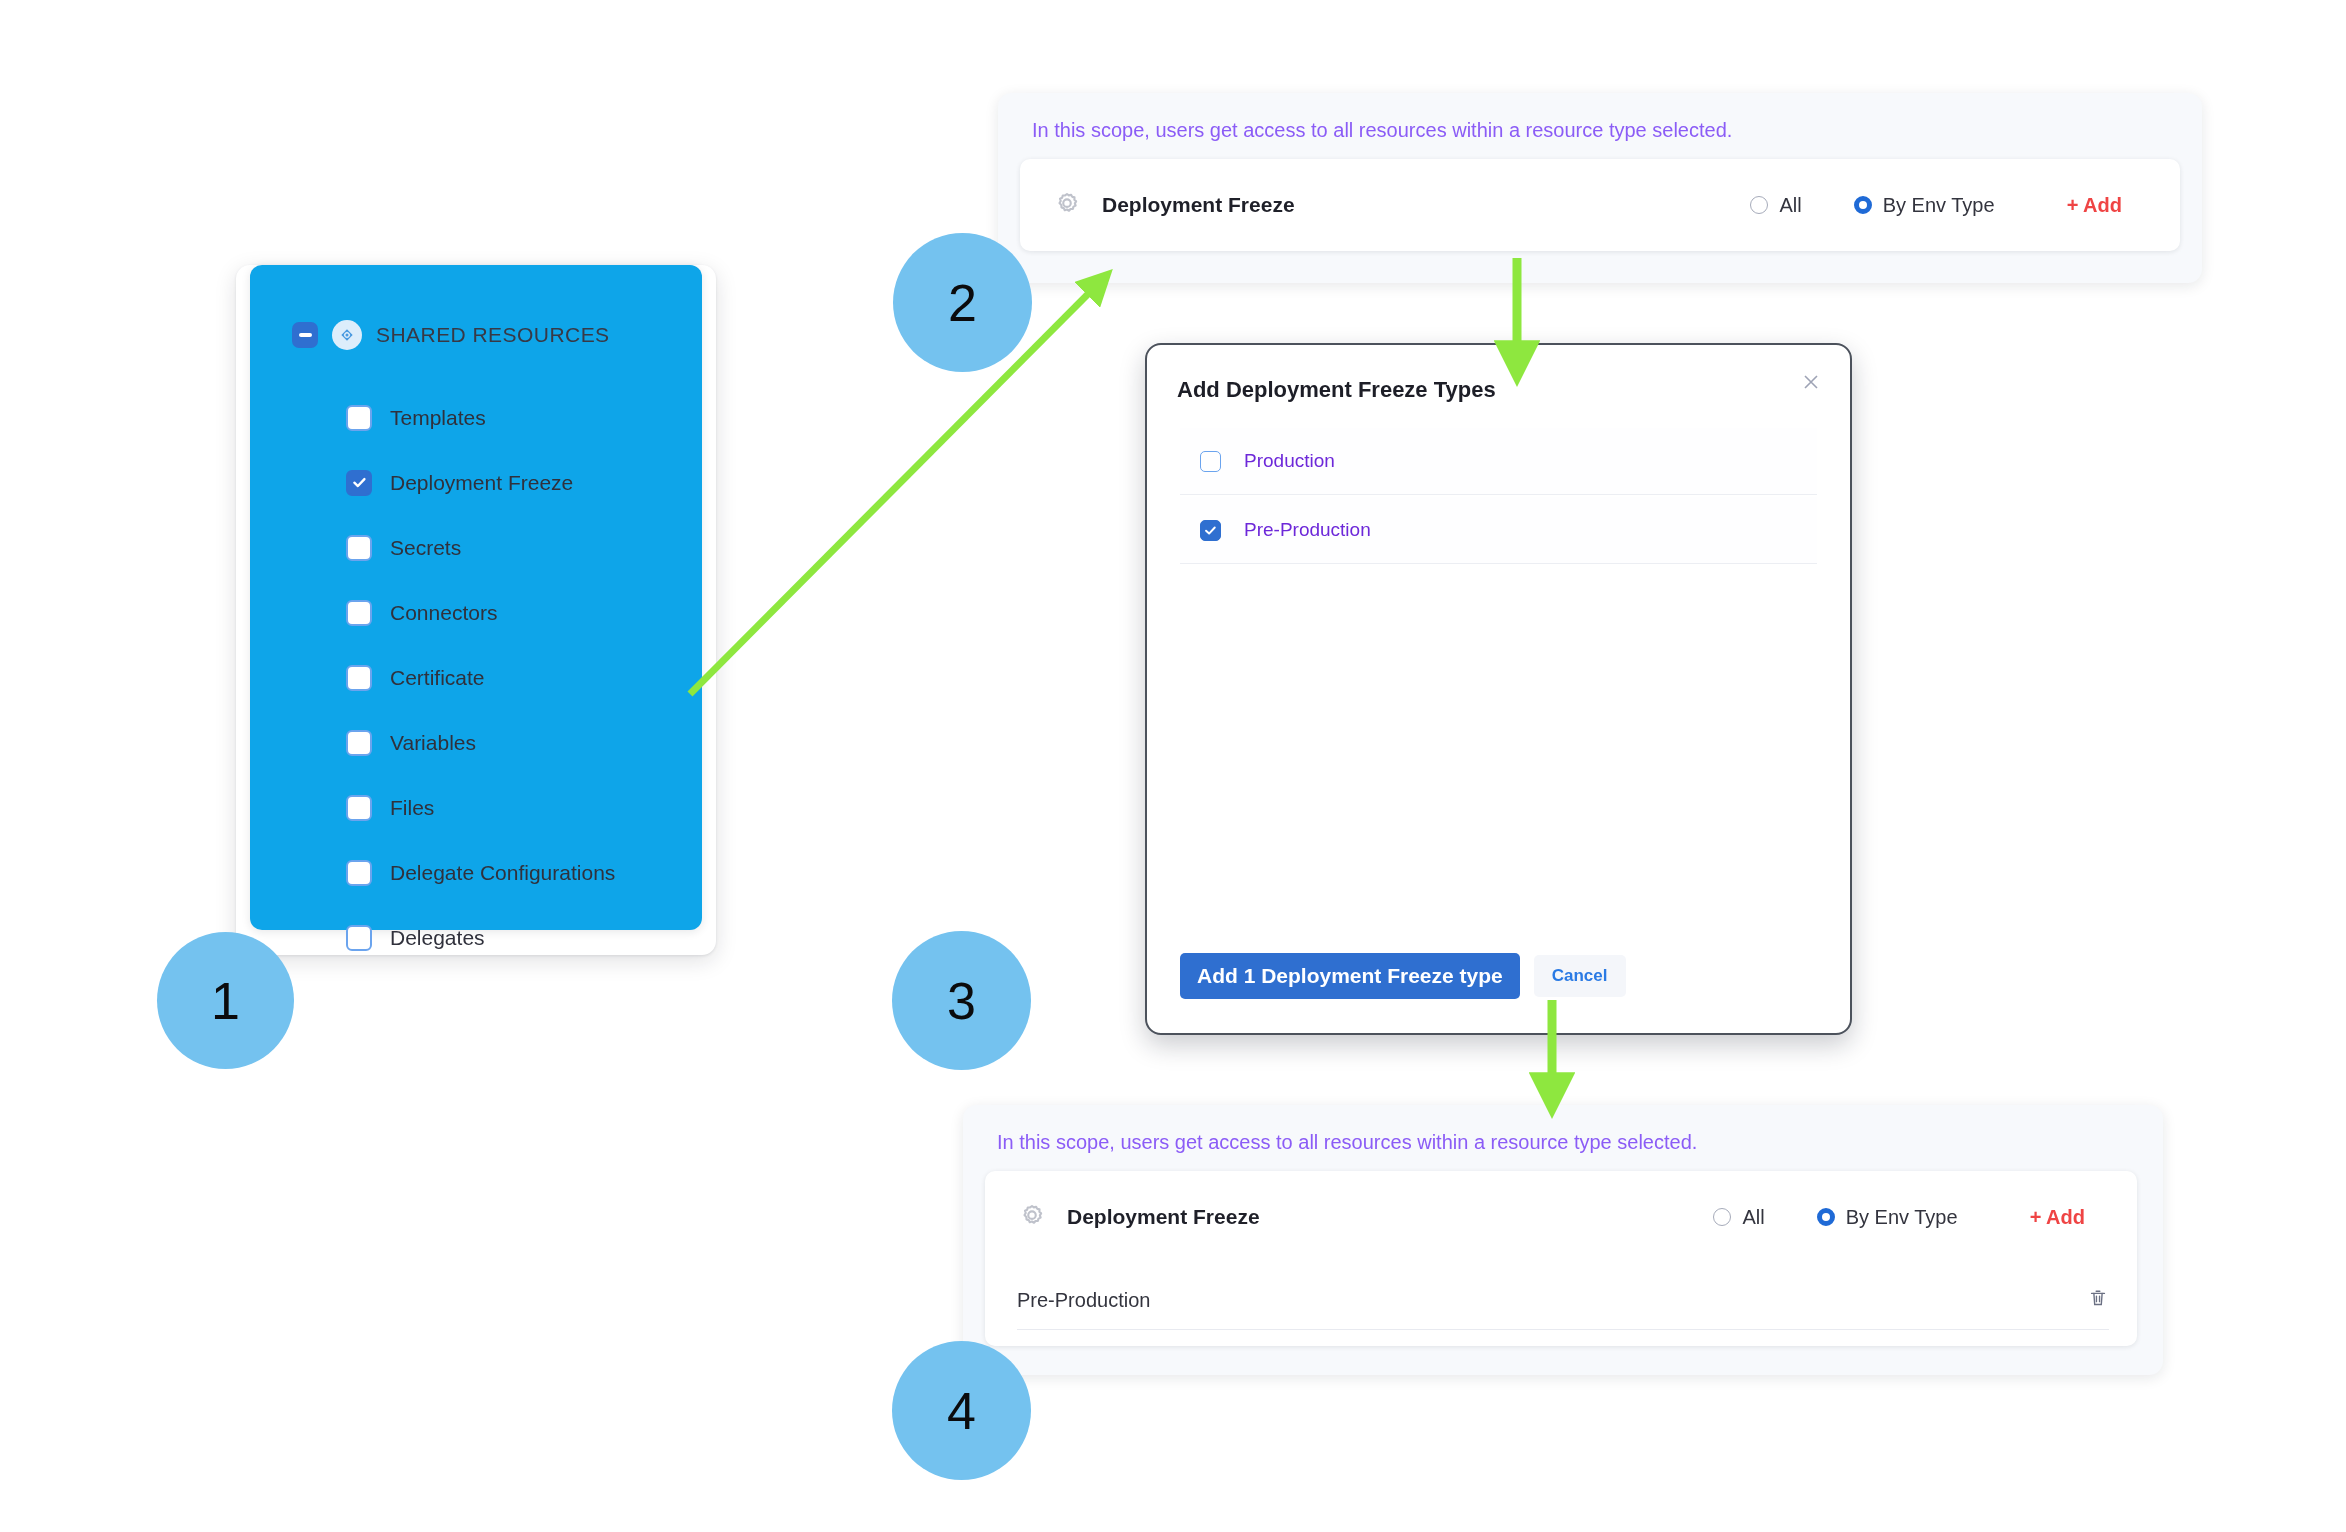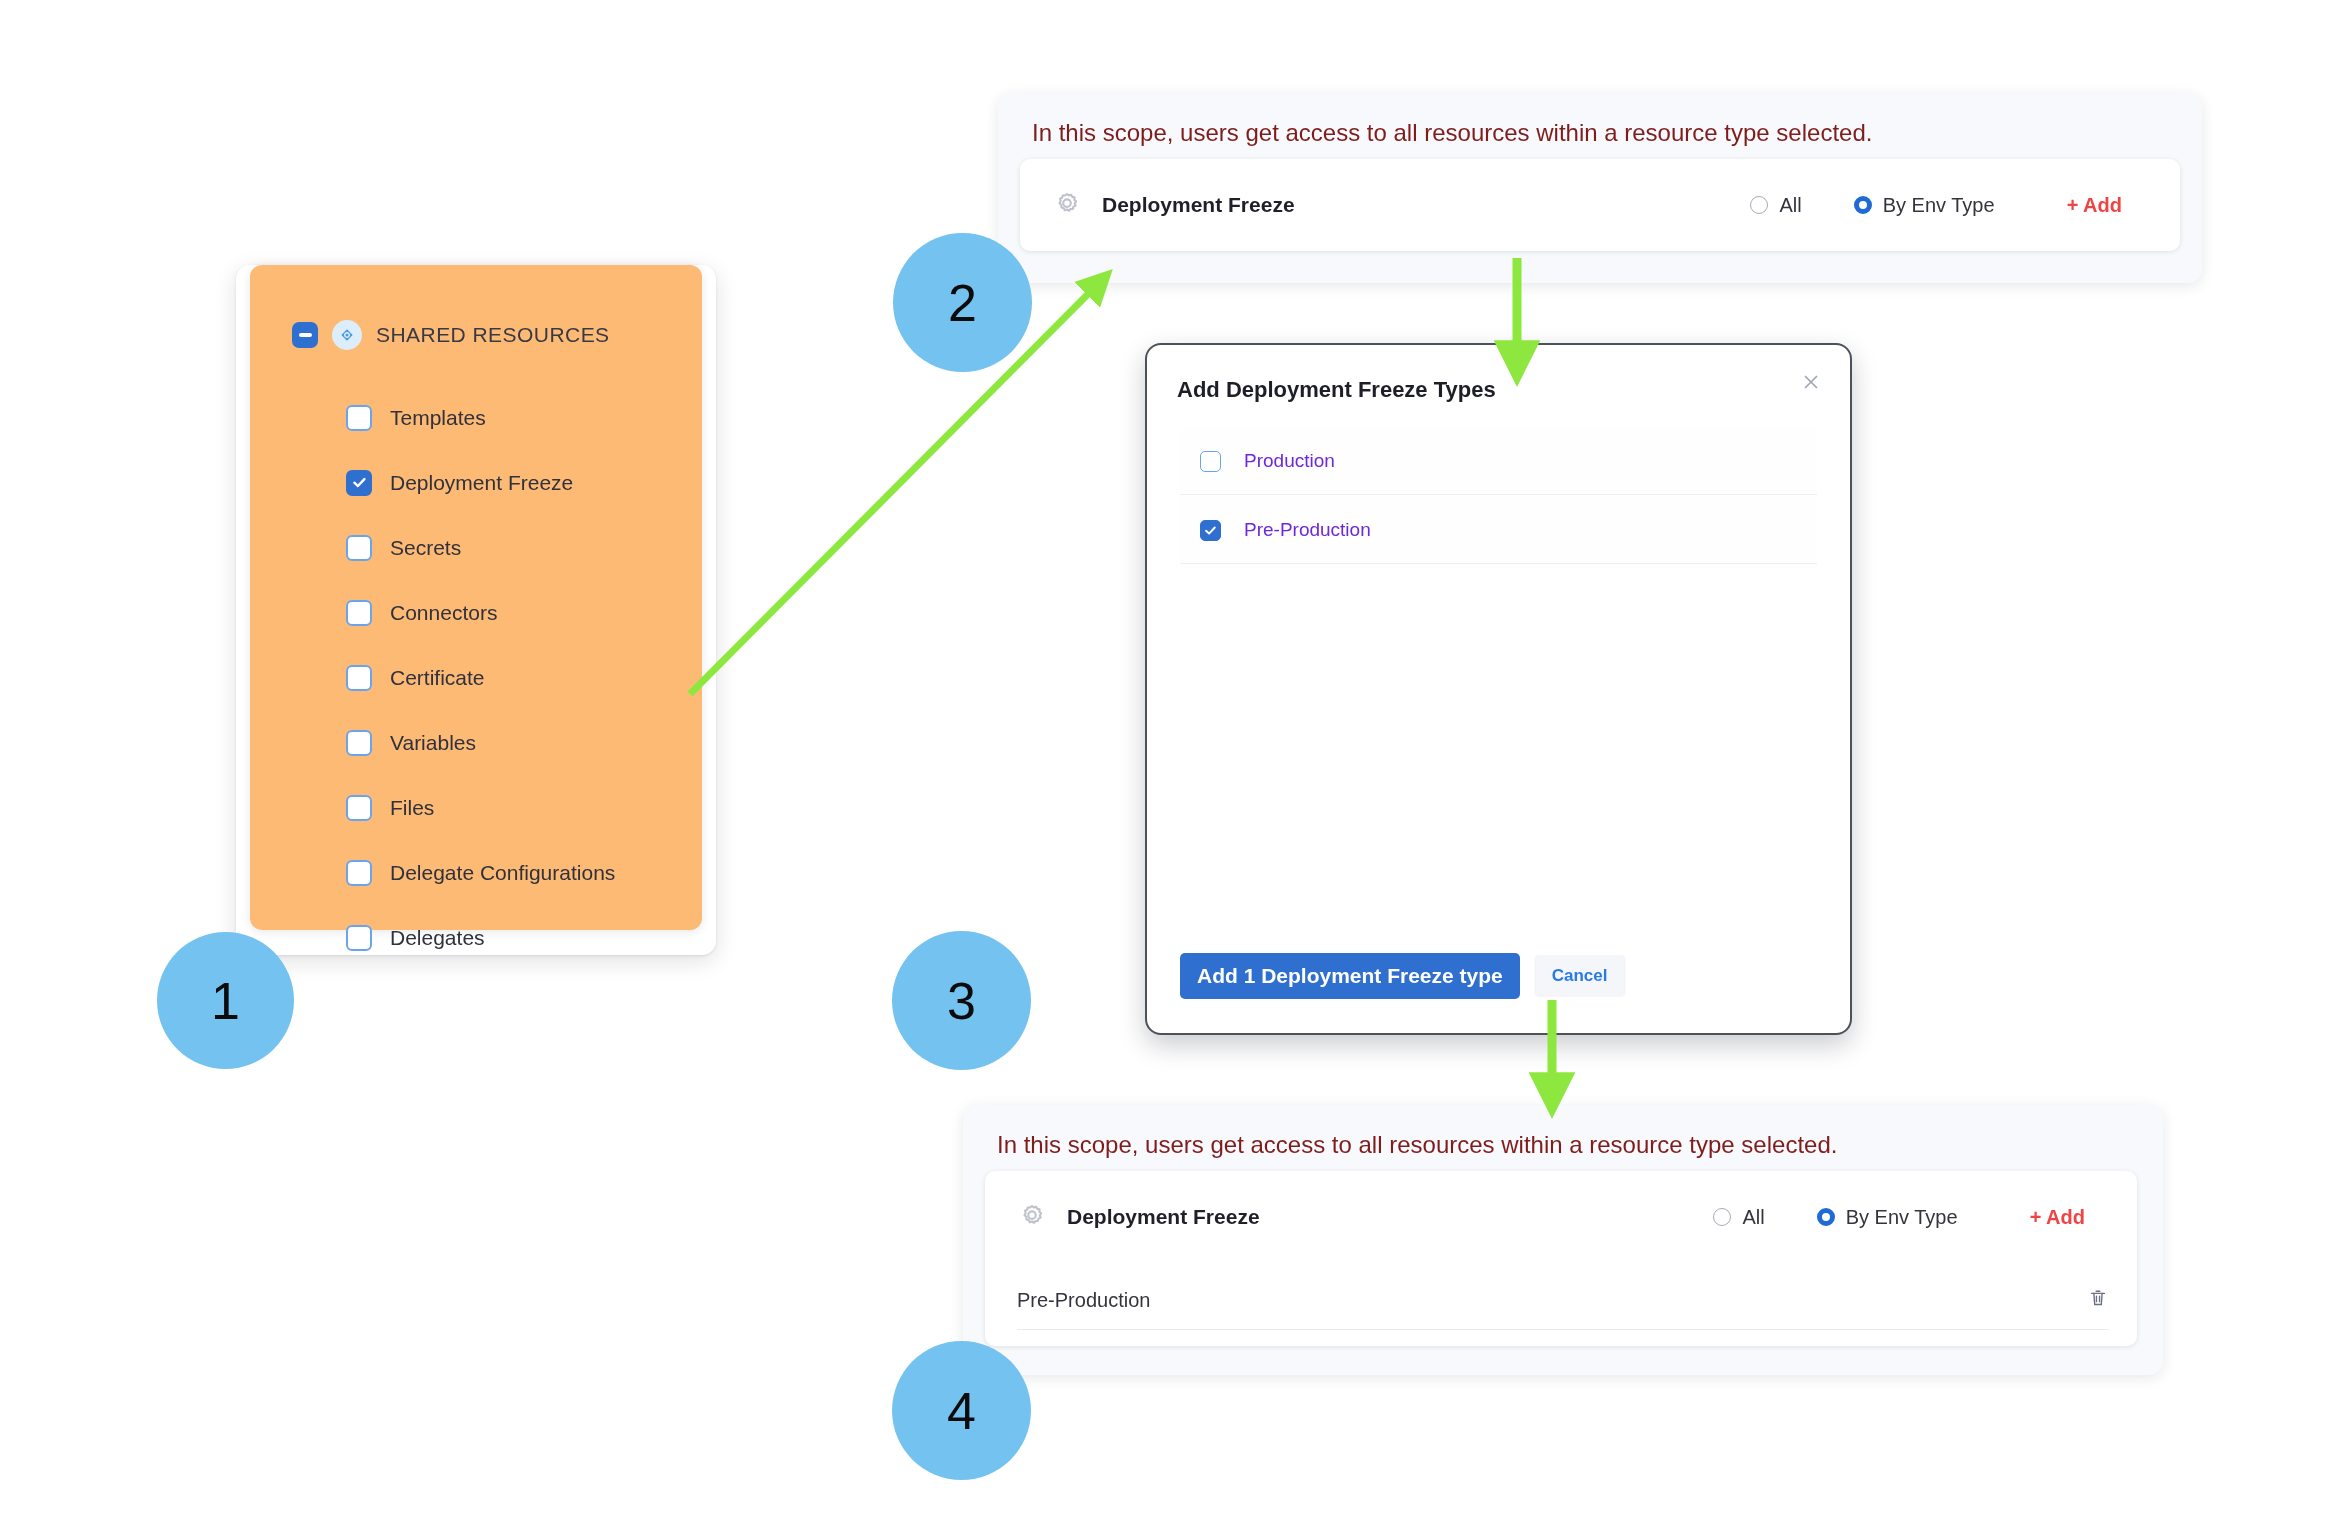--- a/index.html
+++ b/index.html
@@ -23,21 +23,21 @@
     left: 236px; top: 265px;
     width: 480px; height: 690px;
     background: #ffffff;
     border-radius: 14px;
     box-shadow: 0 6px 22px rgba(20,25,40,.13), 0 1px 3px rgba(20,25,40,.10);
   }
   #shared-resources-inner {
     position: absolute;
     left: 14px; top: 0px;
     width: 452px; height: 665px;
-    background: #fdba74;
+    background: #0ea5e9;
     border-radius: 12px;
     box-shadow: 0 2px 10px rgba(20,25,40,.10);
   }
   .sr-head {
     position: absolute;
     left: 42px; top: 55px;
     display: flex; align-items: center; gap: 14px;
   }
   .minus-box {
     width: 26px; height: 26px;
@@ -77,21 +77,21 @@
   .sr-label { font-size: 21px; color: #30313c; white-space: nowrap; }
 
   
   .scope-panel {
     background: #f7f9fc;
     border-radius: 14px;
     box-shadow: 0 3px 14px rgba(20,25,40,.10);
   }
   .scope-desc {
     position: absolute; left: 34px; top: 26px;
-    font-size: 24px; color: #7f1d1d;
+    font-size: 20px; color: #8b5cf6;
     white-space: nowrap;
   }
   .scope-card {
     position: absolute;
     background: #ffffff;
     border-radius: 10px;
     box-shadow: 0 1px 5px rgba(20,25,40,.10);
   }
   .scope-row {
     position: absolute; left: 0; top: 0; right: 0; height: 92px;

